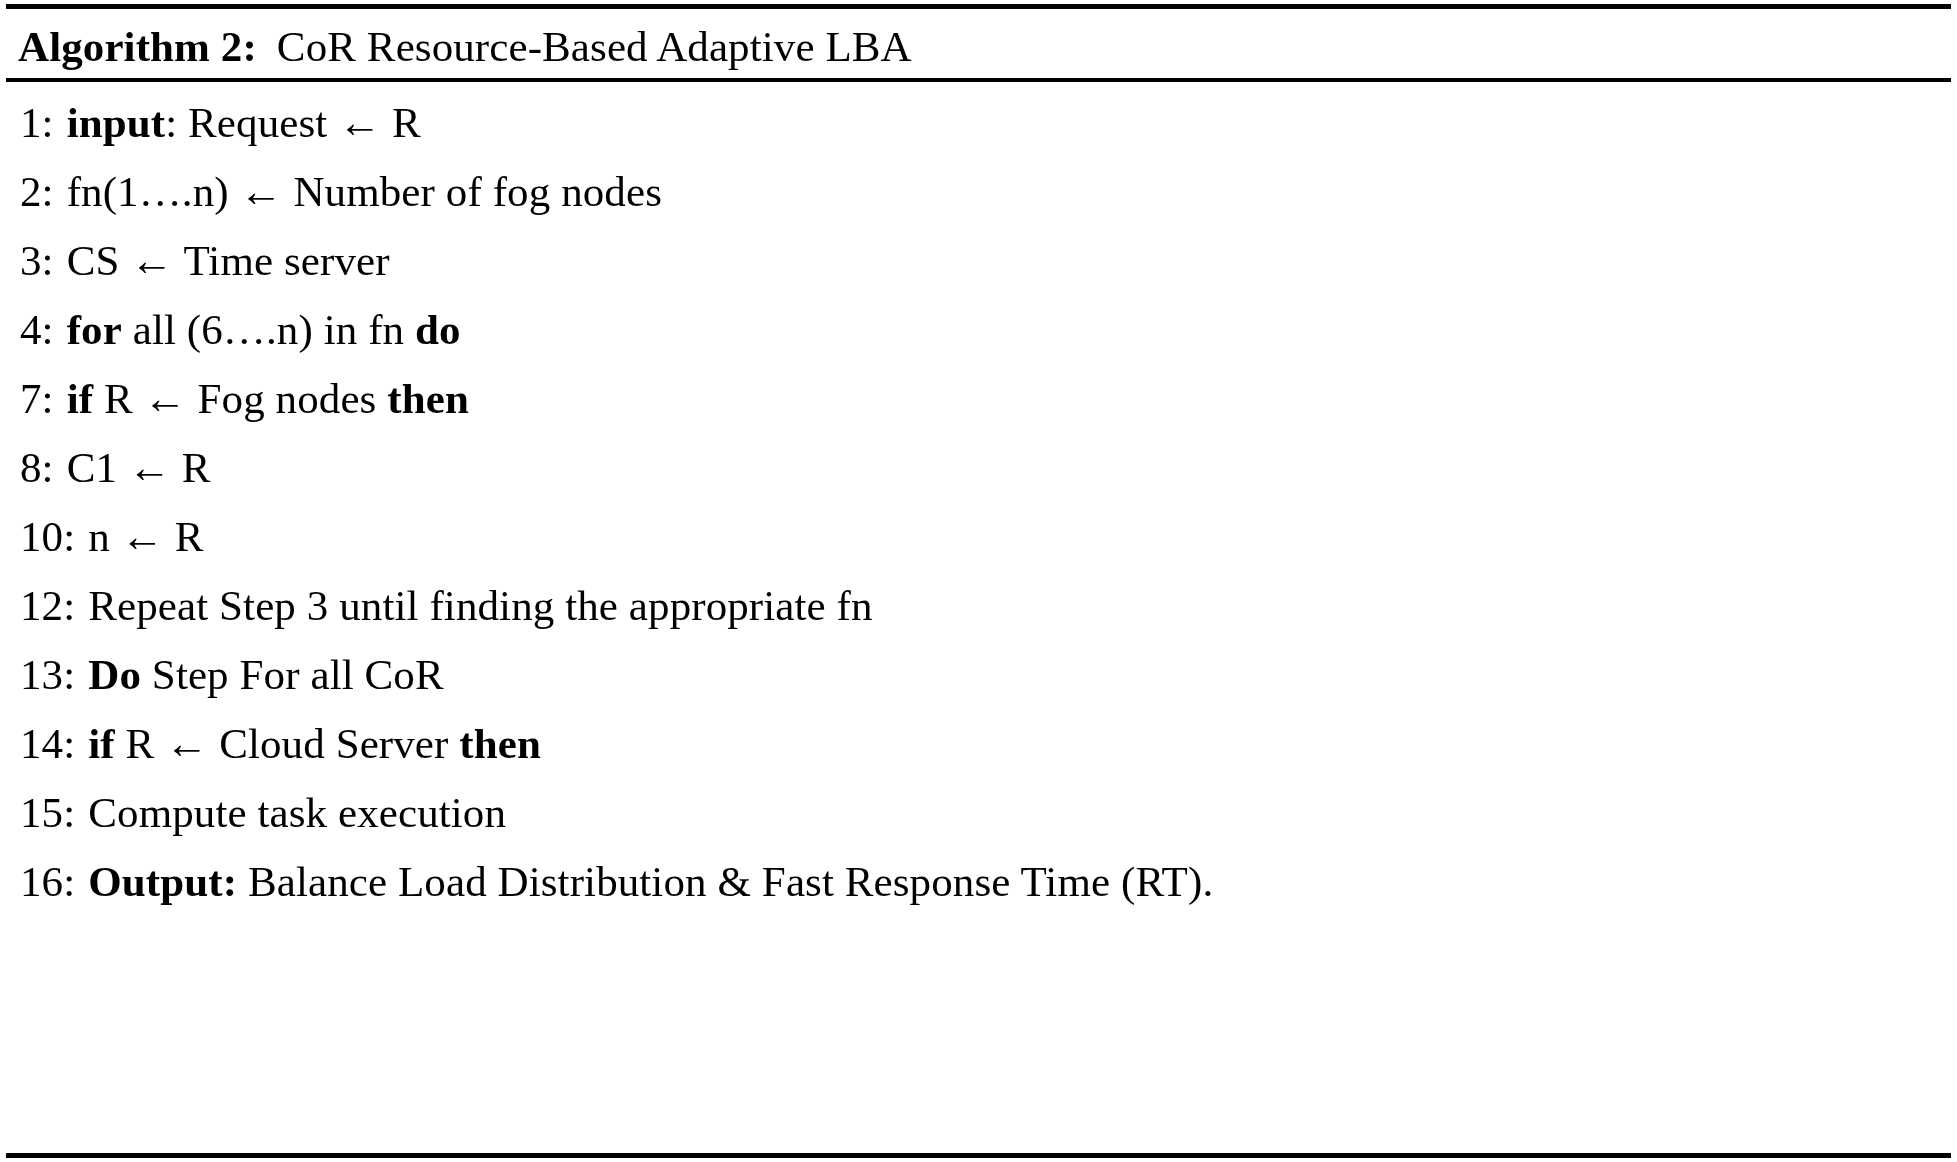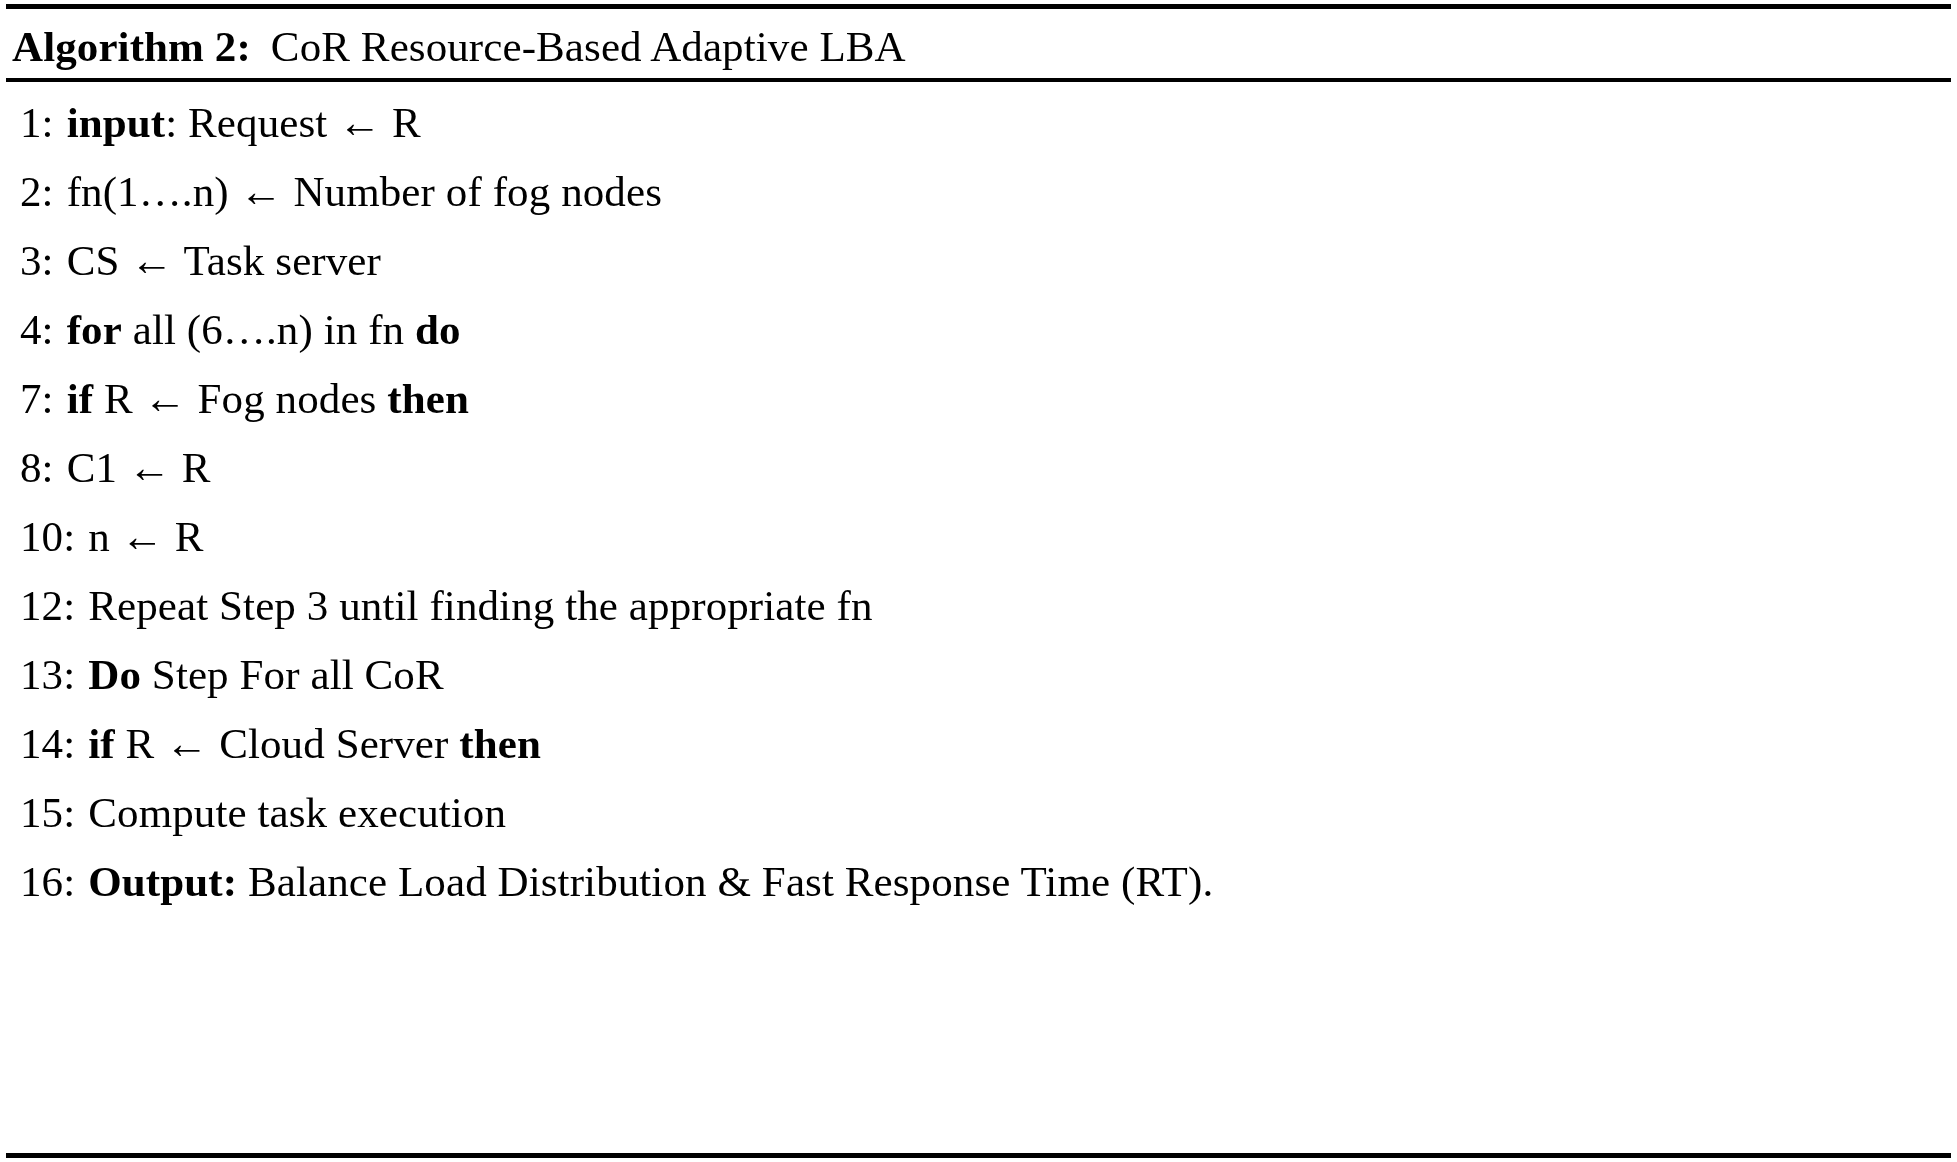--- a/index.html
+++ b/index.html
@@ -48,21 +48,21 @@
     left: 0;
     top: 1153px;
     width: 1945px;
     height: 5px;
     background: #000000;
   }
 
   
   #algorithm-caption {
     position: absolute;
-    left: 6px;
+    left: 12px;
     top: 18px;
     height: 58px;
     line-height: 58px;
     white-space: nowrap;
     font-size: 43px;
     letter-spacing: 0.1px;
   }
   #algorithm-caption .caption-label {
     font-weight: bold;
   }
@@ -108,21 +108,21 @@
 
   <div id="algorithm-caption">
     <span class="caption-label">Algorithm 2:</span><span class="caption-title">CoR Resource-Based Adaptive LBA</span>
   </div>
 
   <div class="rule-mid"></div>
 
   <div id="algorithm-body">
       <div class="algo-line"><span class="line-no">1</span><span class="line-text"><b class="kw">input</b><span>: Request ← R</span></span></div>
       <div class="algo-line"><span class="line-no">2</span><span class="line-text"><span>fn(1….n) ← Number of fog nodes</span></span></div>
-      <div class="algo-line"><span class="line-no">3</span><span class="line-text"><span>CS ← Task server</span></span></div>
+      <div class="algo-line"><span class="line-no">3</span><span class="line-text"><span>CS ← Time server</span></span></div>
       <div class="algo-line"><span class="line-no">4</span><span class="line-text"><b class="kw">for</b><span> all (6….n) in fn </span><b class="kw">do</b></span></div>
       <div class="algo-line"><span class="line-no">7</span><span class="line-text"><b class="kw">if</b><span> R ← Fog nodes </span><b class="kw">then</b></span></div>
       <div class="algo-line"><span class="line-no">8</span><span class="line-text"><span>C1 ← R</span></span></div>
       <div class="algo-line"><span class="line-no">10</span><span class="line-text"><span>n ← R</span></span></div>
       <div class="algo-line"><span class="line-no">12</span><span class="line-text"><span>Repeat Step 3 until finding the appropriate fn</span></span></div>
       <div class="algo-line"><span class="line-no">13</span><span class="line-text"><b class="kw">Do</b><span> Step For all CoR</span></span></div>
       <div class="algo-line"><span class="line-no">14</span><span class="line-text"><b class="kw">if</b><span> R ← Cloud Server </span><b class="kw">then</b></span></div>
       <div class="algo-line"><span class="line-no">15</span><span class="line-text"><span>Compute task execution</span></span></div>
       <div class="algo-line"><span class="line-no">16</span><span class="line-text"><b class="kw">Output:</b><span> Balance Load Distribution &amp; Fast Response Time (RT).</span></span></div>
     </div>

